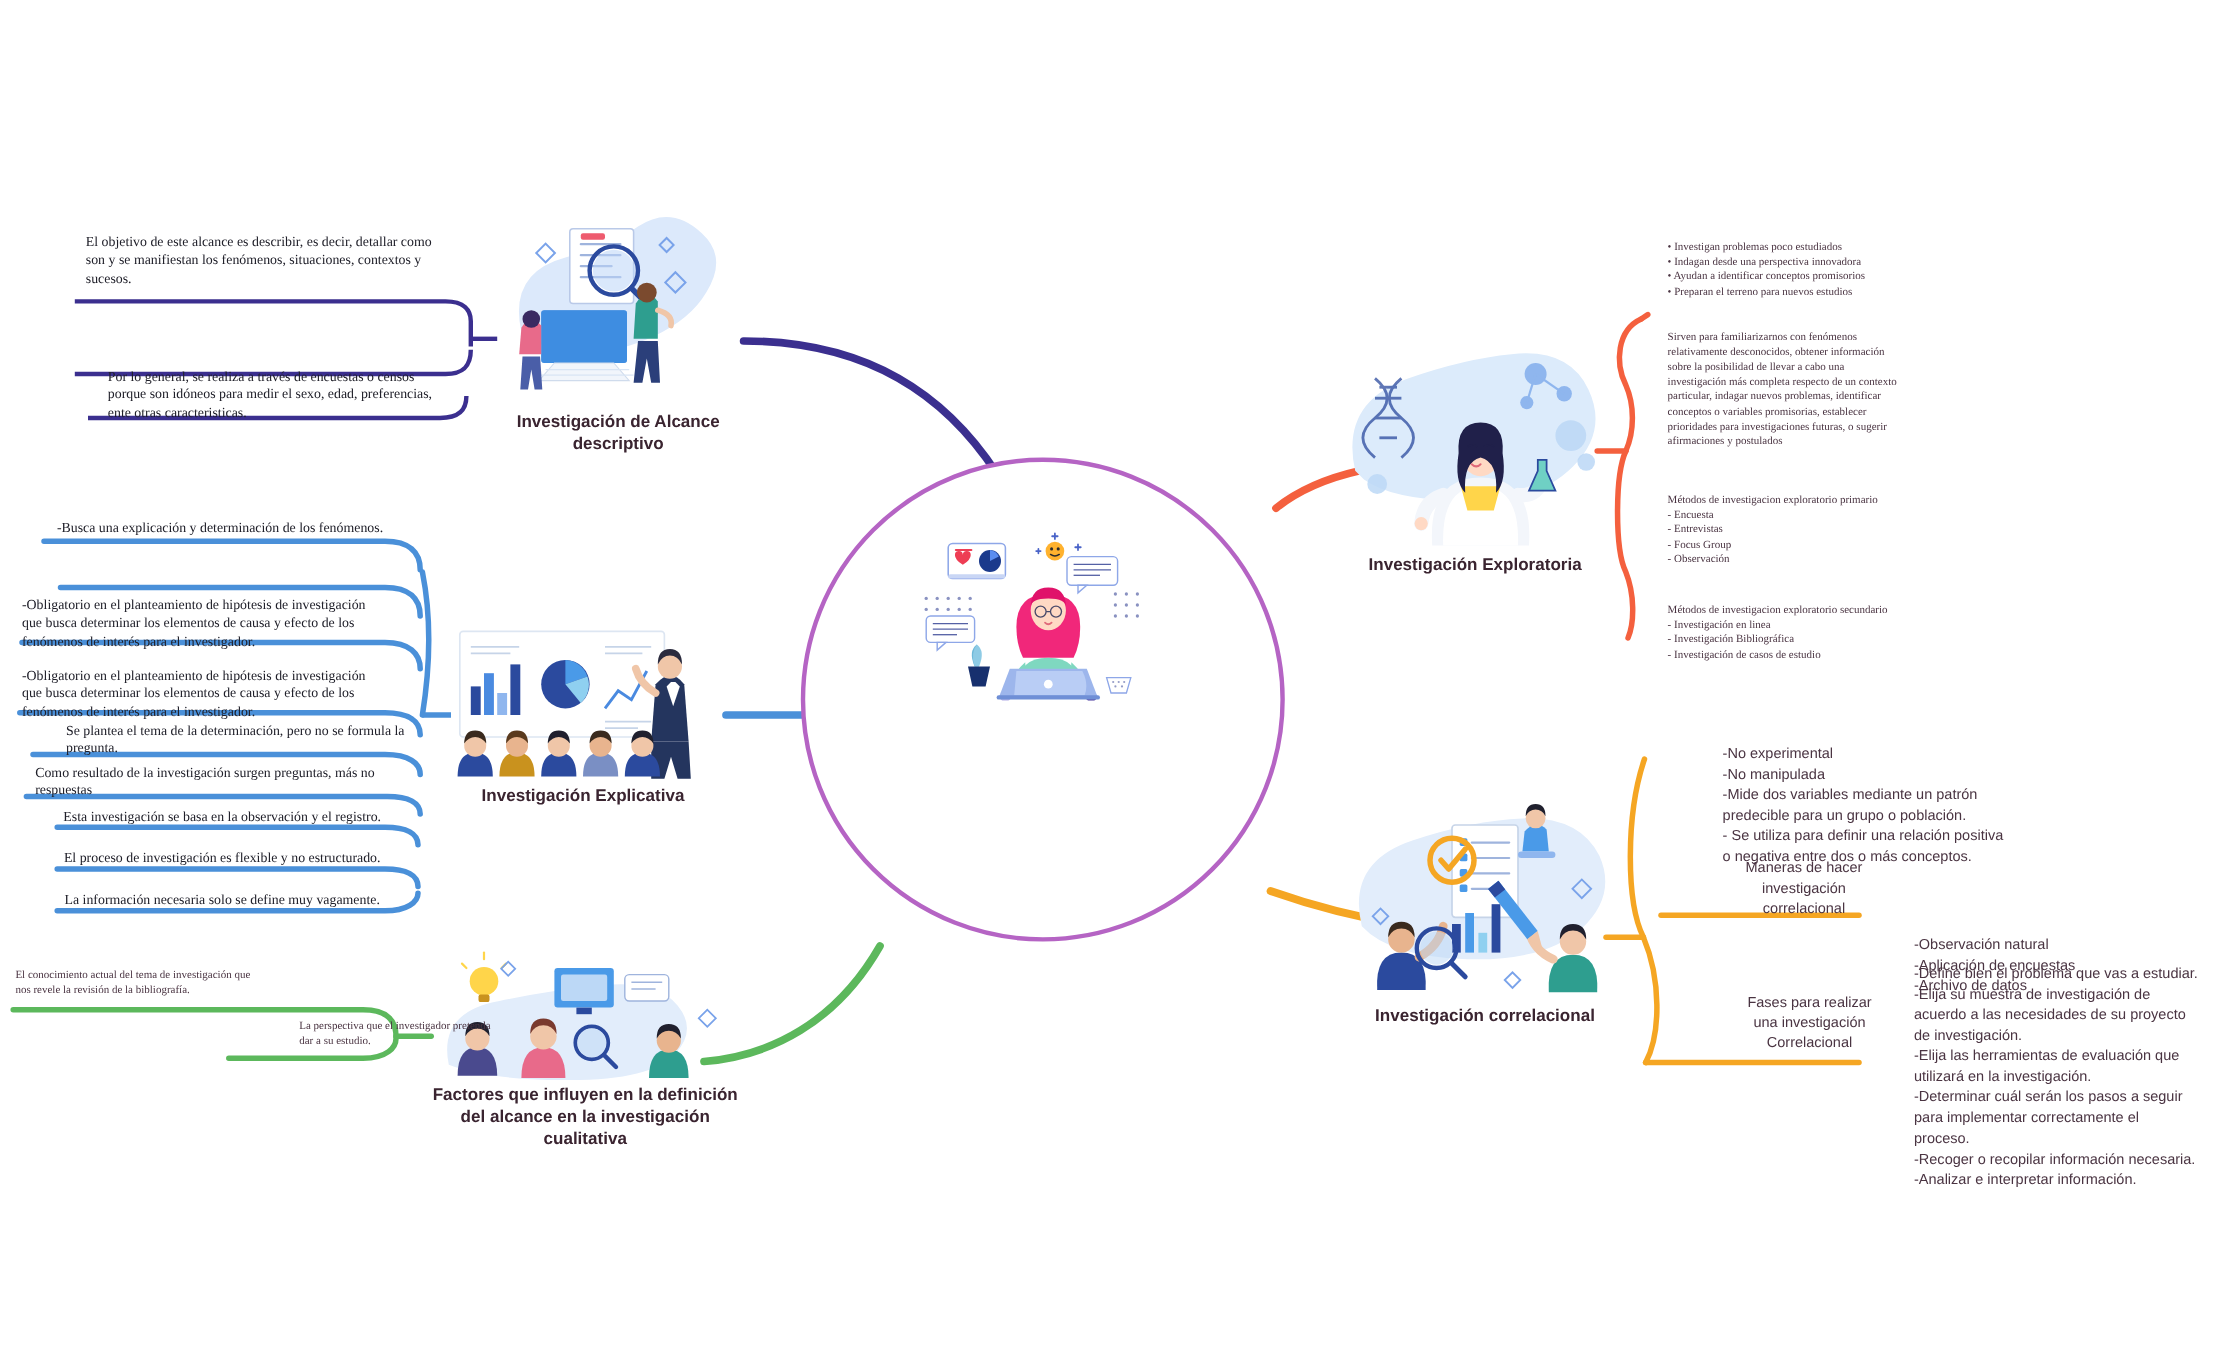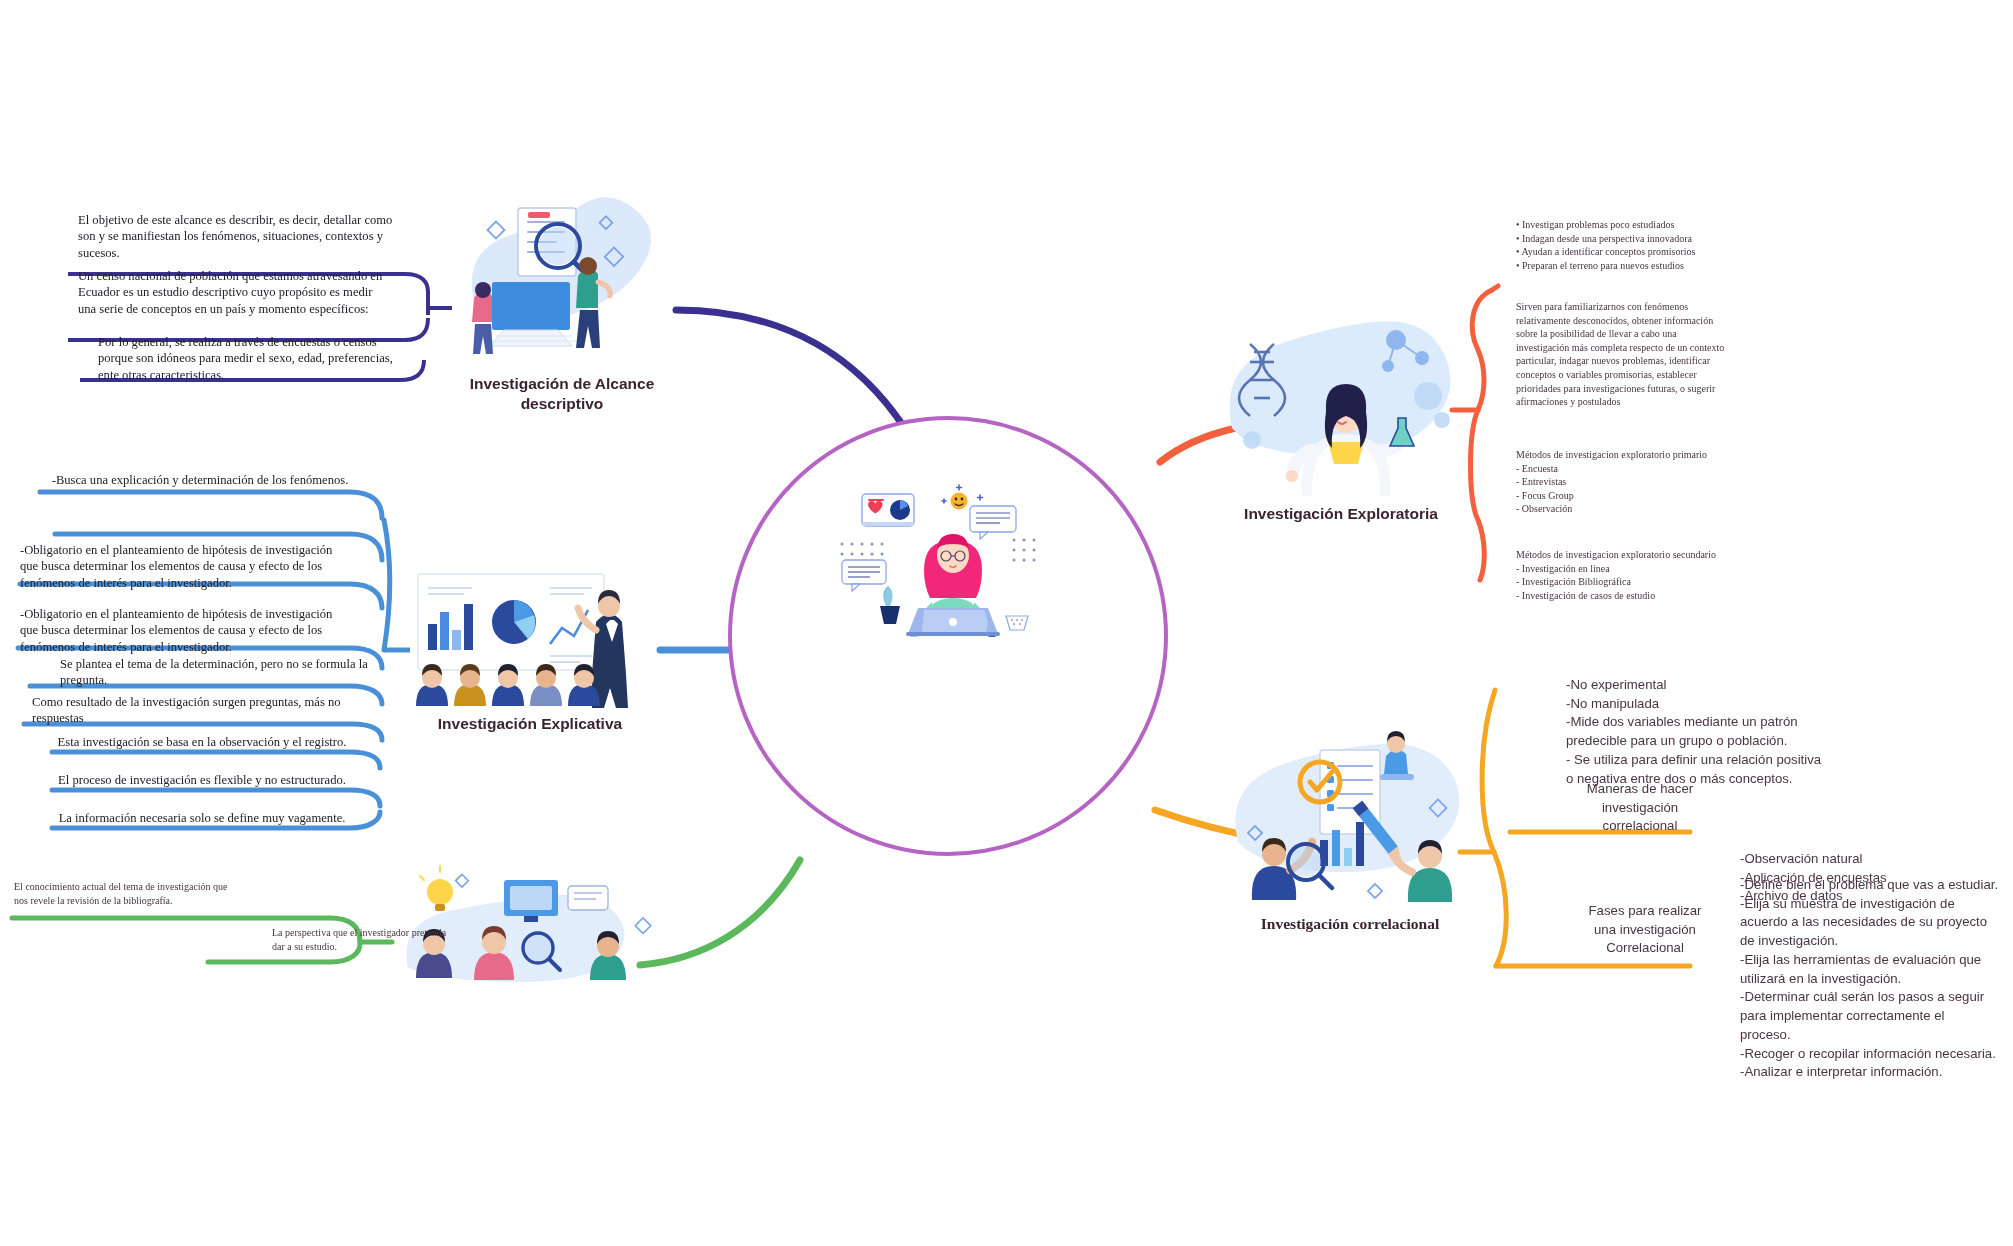--- a/index.html
+++ b/index.html
@@ -254,23 +254,20 @@
         </g>
       </svg>
     </div>
     <div class="caption">Investigación de
 Alcance descriptivo</div>
   </div>
 
   <div class="txt serif" style="left:78px;top:212px;width:330px;">El objetivo de este alcance es describir, es decir, detallar como
 son y se manifiestan los fenómenos, situaciones, contextos y
 sucesos.</div>
-  <div class="txt serif" style="left:78px;top:268px;width:330px;"> Un censo nacional de población que estamos atravesando en
-Ecuador es un estudio descriptivo cuyo propósito es medir
-una serie de conceptos en un país y momento específicos:</div>
   <div class="txt serif" style="left:98px;top:334px;width:320px;">Por lo general, se realiza a través de encuestas o censos
 porque son idóneos para medir el sexo, edad, preferencias,
 ente otras caracteristicas.</div>
 
   <div class="node" style="left:1216px;top:300px;width:250px;">
     <div class="illus" style="width:250px;height:200px;">
       <svg viewBox="0 0 250 200" width="250" height="200">
         <path d="M16 128 q-14 -62 48 -84 q52 -18 94 -22 q52 -6 70 32 q18 38 -14 70 q-34 34 -100 32 q-66 -2 -90 -20 z" fill="#dcebfb"></path>
         <g stroke="#2b4a9e" stroke-width="2.6" fill="none" opacity=".75">
           <path d="M34 44 q22 18 0 36 q-22 18 0 36"></path>
@@ -468,28 +465,30 @@
           <circle cx="146" cy="86" r="15" fill="none" stroke="#2b4a9e" stroke-width="3.4"></circle>
           <circle cx="146" cy="86" r="13" fill="#bcd8f6" opacity=".5"></circle>
           <line x1="157" y1="97" x2="168" y2="108" stroke="#2b4a9e" stroke-width="4" stroke-linecap="round"></line>
         </g>
         <g fill="none" stroke="#7aa3ea" stroke-width="1.6">
           <rect x="246" y="58" width="11" height="11" transform="rotate(45 251 63)"></rect>
           <rect x="66" y="14" width="9" height="9" transform="rotate(45 70 18)"></rect>
         </g>
       </svg>
     </div>
+    <div class="caption">Factores que influyen en la definición del
+alcance en la investigación cualitativa</div>
   </div>
 
   <div class="txt sans" style="left:14px;top:880px;width:330px;">El conocimiento actual del tema de investigación que
 nos revele la revisión de la bibliografía.</div>
   <div class="txt sans" style="left:272px;top:926px;width:290px;">La perspectiva que el investigador pretenda
 dar a su estudio.</div>
 
-  <div class="node" style="left:1220px;top:710px;width:260px;font-family:Liberation Serif, serif;">
+  <div class="node" style="left:1220px;top:710px;width:260px;">
     <div class="illus" style="width:260px;height:200px;">
       <svg viewBox="0 0 260 200" width="260" height="200">
         <path d="M18 132 q-14 -58 46 -78 q54 -18 100 -20 q52 -2 70 34 q16 36 -16 66 q-34 30 -104 28 q-70 -2 -96 -30z" fill="#e2edfb"></path>
         <g>
           <rect x="100" y="40" width="60" height="84" rx="3" fill="#fff" stroke="#c6d4e8" stroke-width="1.5"></rect>
           <g stroke="#9fb4dd" stroke-width="2" stroke-linecap="round">
             <line x1="118" y1="56" x2="152" y2="56"></line>
               <line x1="118" y1="70" x2="152" y2="70"></line>
             <line x1="118" y1="84" x2="152" y2="84"></line>
               <line x1="118" y1="98" x2="144" y2="98"></line>

